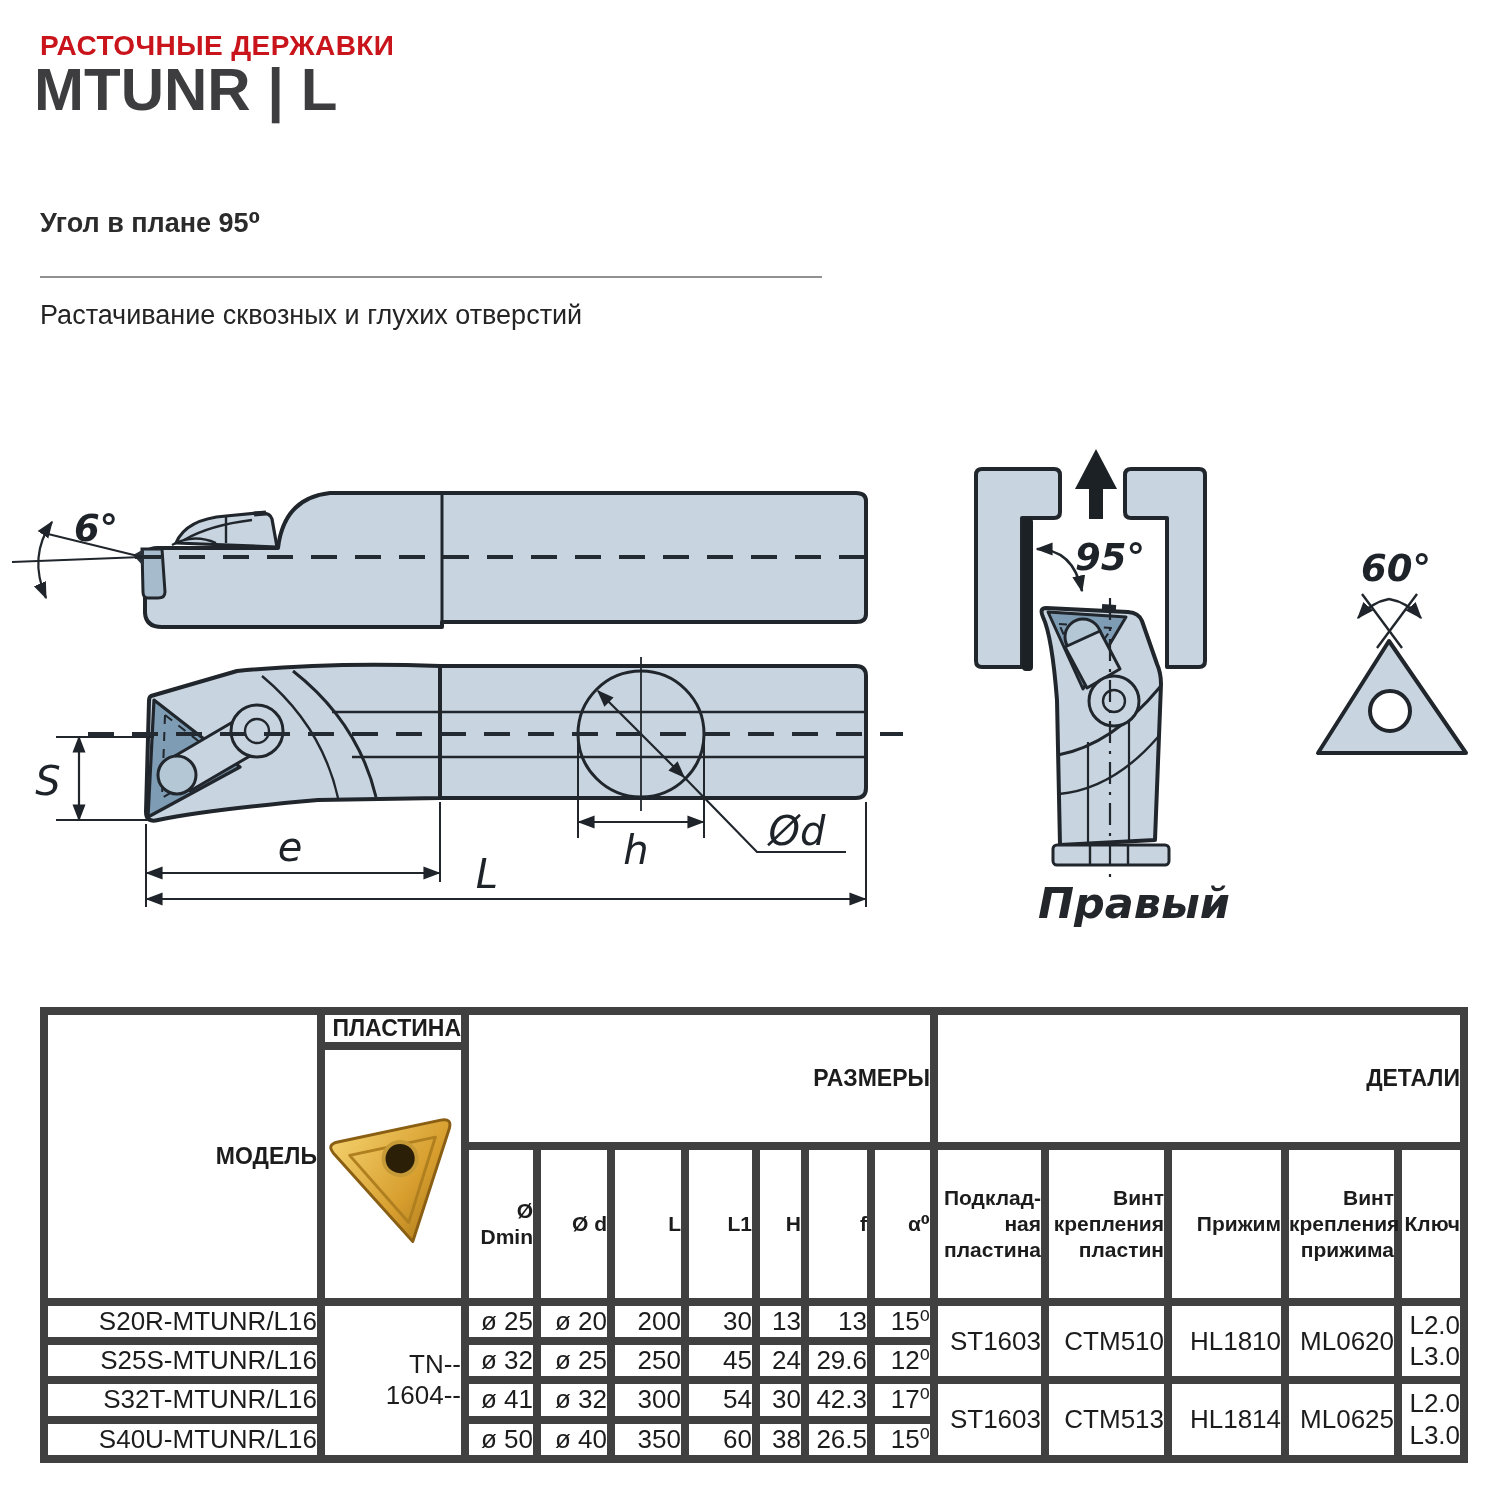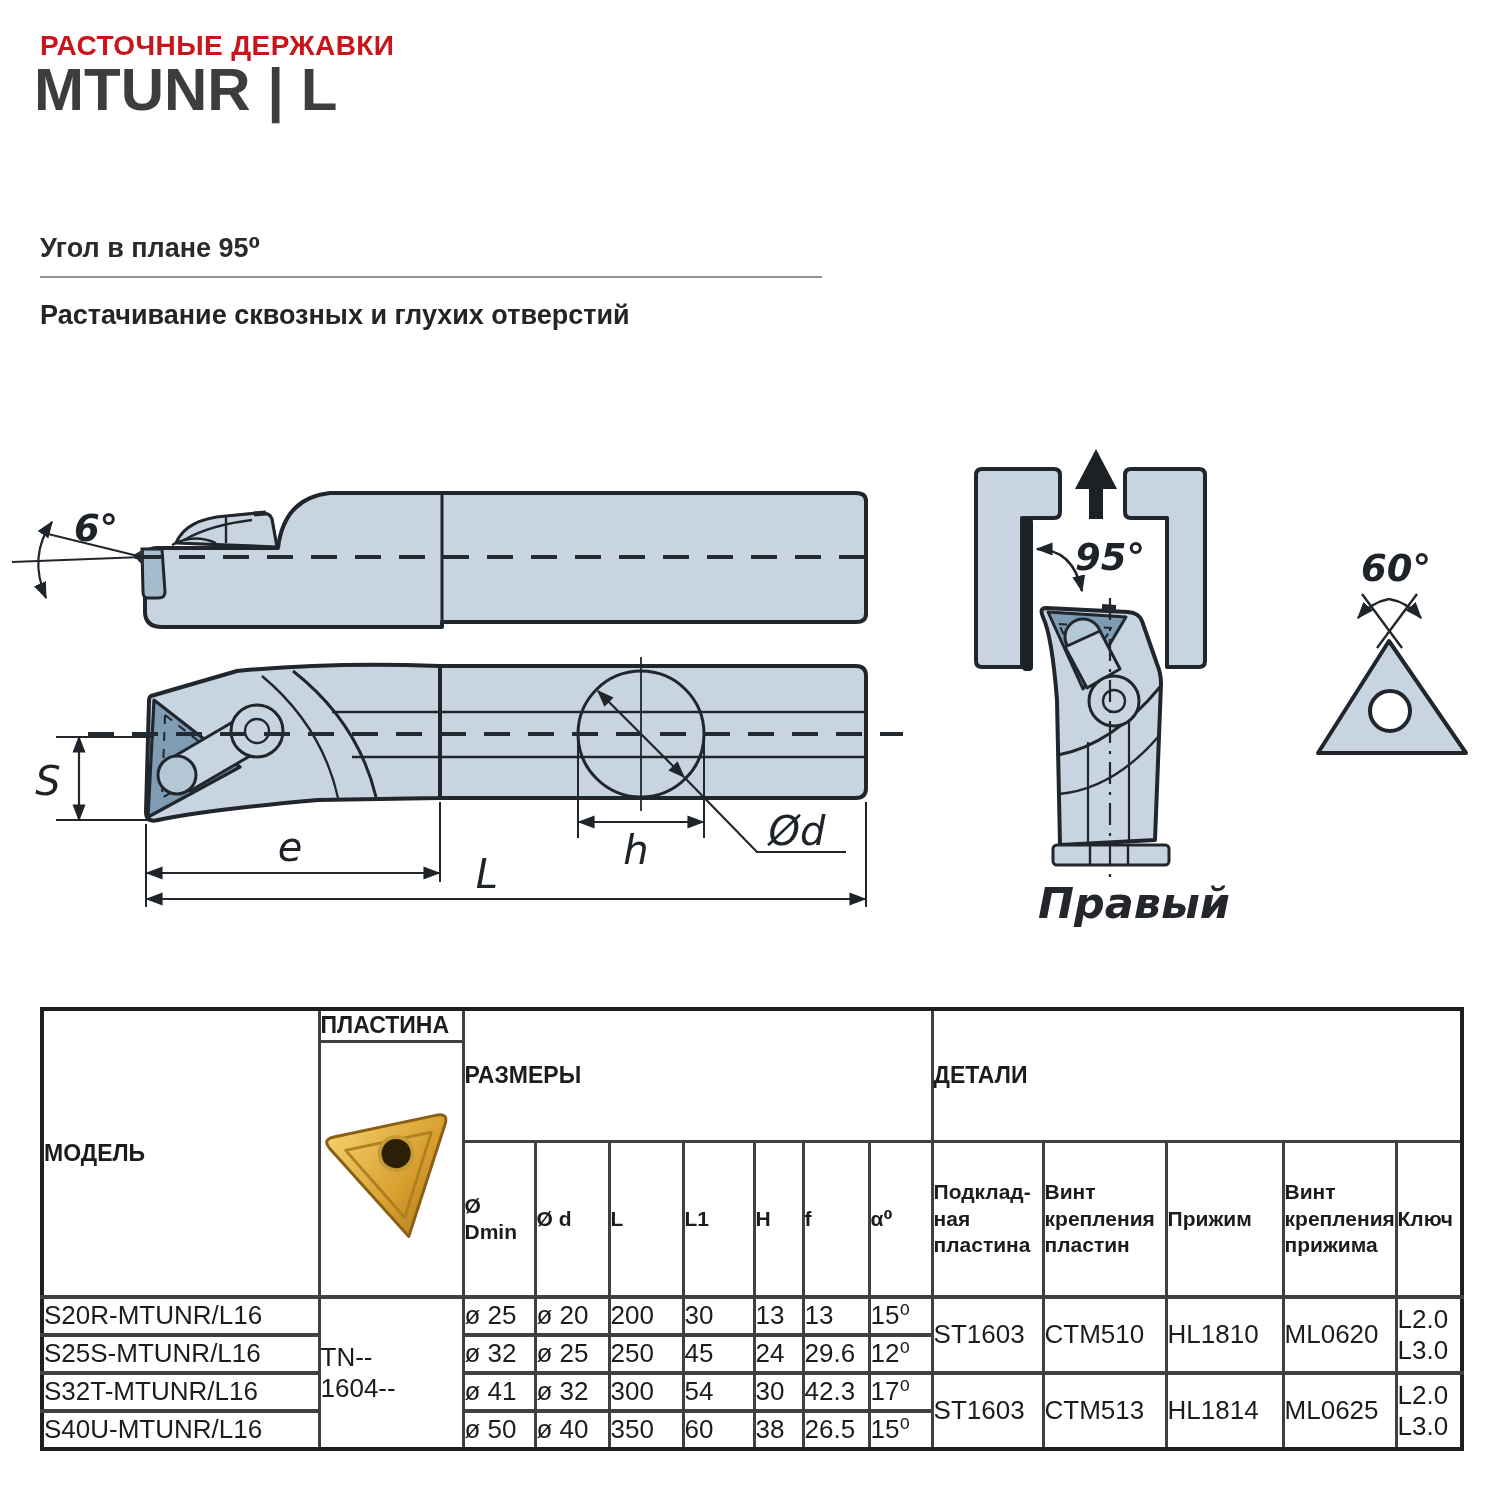--- a/index.html
+++ b/index.html
@@ -1,28 +1,28 @@
 <!DOCTYPE html>
 <html><head>
 <meta charset="utf-8">
 <style>
   html,body{margin:0;padding:0}
   body{width:1500px;height:1500px;position:relative;background:#ffffff;
        font-family:"Liberation Sans","DejaVu Sans",sans-serif;color:#222;overflow:hidden}
   .abs{position:absolute}
   .kicker{left:40px;top:30px;font-size:28px;font-weight:700;color:#c8141a;letter-spacing:.4px}
   .title{left:34px;top:58px;font-size:60px;font-weight:800;color:#3d3d3f;line-height:1.05}
-  .subtitle{left:40px;top:232px;font-size:27px;font-weight:600;color:#2b2b2b}
+  .subtitle{left:40px;top:207px;font-size:27px;font-weight:600;color:#2b2b2b}
   .rule{left:40px;top:276px;width:782px;height:2px;background:#909090}
-  .desc{left:40px;top:300px;font-size:27px;font-weight:700;color:#242424}
+  .desc{left:40px;top:300px;font-size:27px;font-weight:400;color:#242424}
   .drawing{left:0;top:425px}
 
   table.spec{position:absolute;left:40px;top:1007px;width:1420px;border-collapse:collapse;
              table-layout:fixed;border:4px solid #1f1f1f}
-  .spec td{border:3px solid #404040;text-align:left;vertical-align:middle;padding:0;color:#1c1c1c}
+  .spec td{border:8px solid #404040;text-align:right;vertical-align:middle;padding:0;color:#1c1c1c}
   .spec .gh{font-size:23px;font-weight:700}
   .spec .sh{font-size:21px;font-weight:700;line-height:1.25}
   .spec .dv{font-size:26px;line-height:1.2}
   .spec tr.data>td{border-top-width:4px}
   .pre{white-space:pre-line}
   .imgcell{background:#fff}
 
   
   .lbl{font-family:"DejaVu Sans",sans-serif;font-style:italic;font-weight:500;font-size:40px;fill:#1d2329}
   .ang{font-family:"DejaVu Sans",sans-serif;font-style:italic;font-weight:700;font-size:37px;fill:#1d2329}

